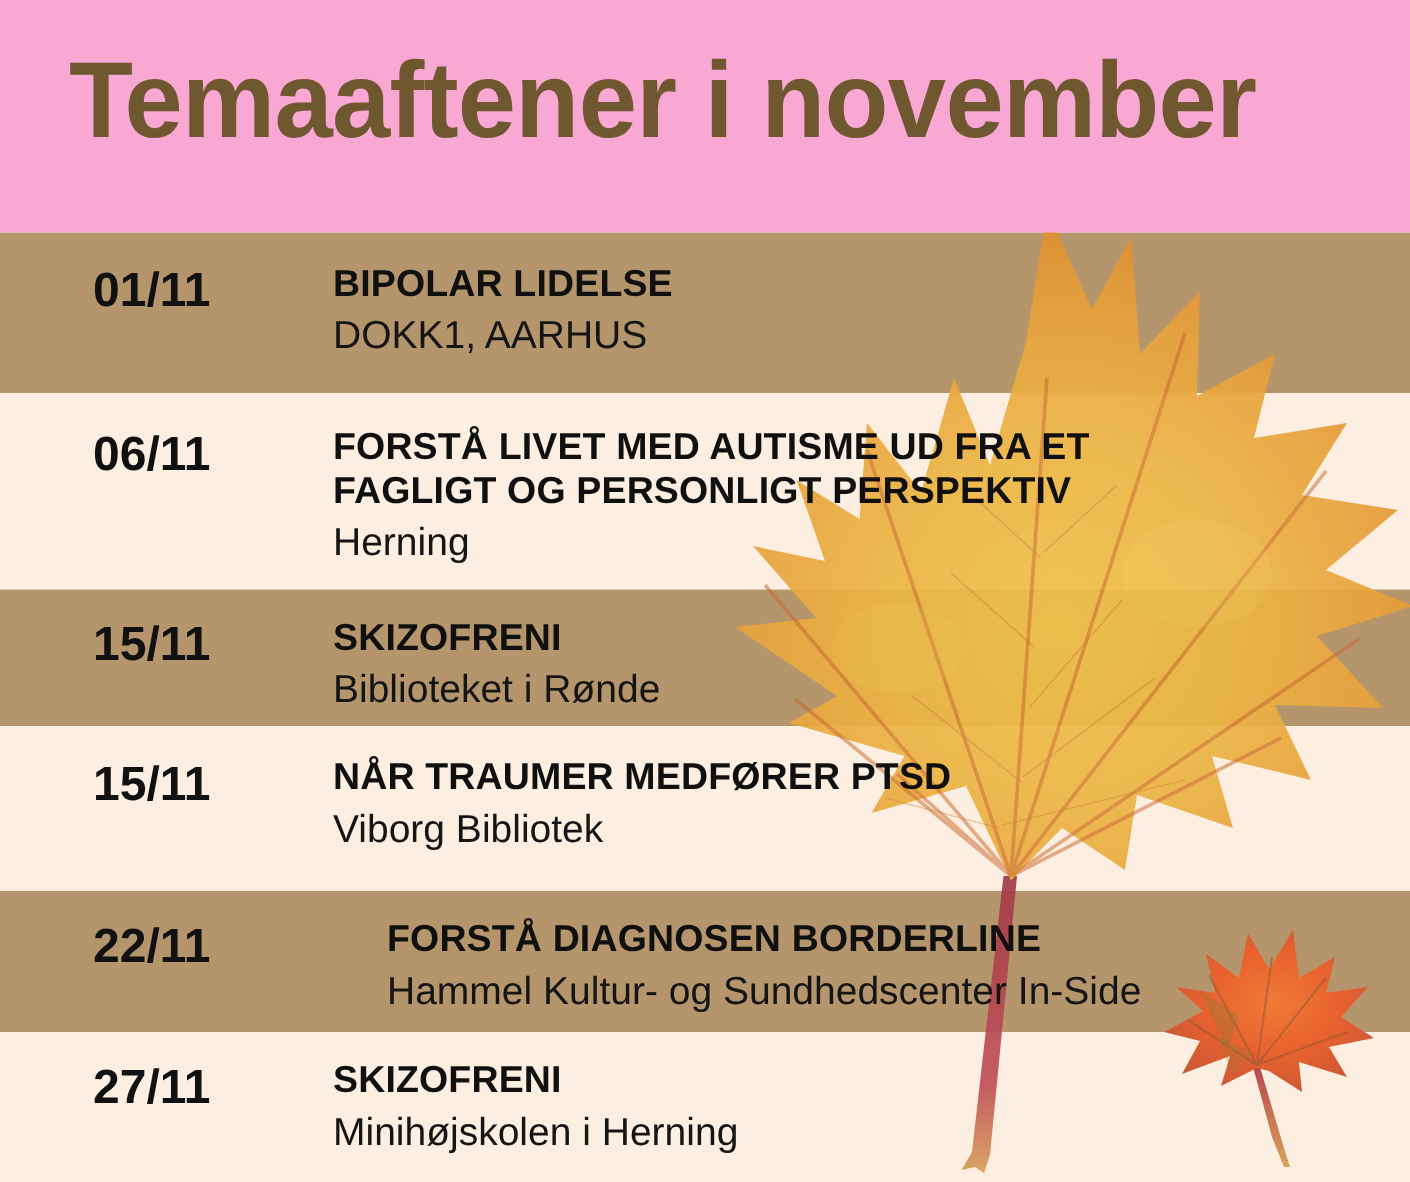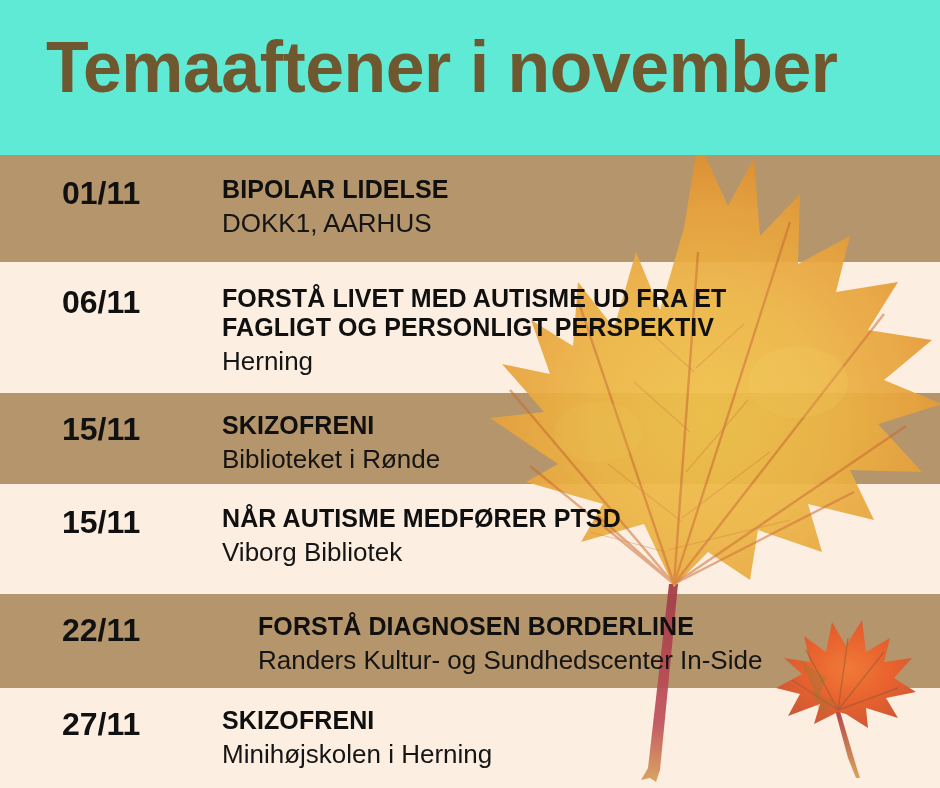--- a/index.html
+++ b/index.html
@@ -18,21 +18,21 @@
     background: #ffffff;
   }
 
   
   .title-area {
     position: absolute;
     left: 0;
     top: 0;
     width: 940px;
     height: 155px;
-    background: #5eead4;
+    background: #f9a8d4;
     z-index: 5;
   }
   .poster-title {
     position: absolute;
     left: 46px;
     top: 26px;
     font-size: 72px;
     font-weight: 700;
     letter-spacing: -0.5px;
     color: #6f5830;
@@ -243,29 +243,29 @@
       <div class="row" style="top: 411px;">
         <div class="row-date">15/11</div>
         <div class="row-body">
           <div class="row-title">SKIZOFRENI</div>
           <div class="row-venue">Biblioteket i Rønde</div>
         </div>
       </div>
       <div class="row" style="top: 504px;">
         <div class="row-date">15/11</div>
         <div class="row-body">
-          <div class="row-title">NÅR AUTISME MEDFØRER PTSD</div>
+          <div class="row-title">NÅR TRAUMER MEDFØRER PTSD</div>
           <div class="row-venue">Viborg Bibliotek</div>
         </div>
       </div>
       <div class="row" style="top: 612px; gap: 36px;">
         <div class="row-date">22/11</div>
         <div class="row-body">
           <div class="row-title">FORSTÅ DIAGNOSEN BORDERLINE</div>
-          <div class="row-venue">Randers Kultur- og Sundhedscenter In-Side</div>
+          <div class="row-venue">Hammel Kultur- og Sundhedscenter In-Side</div>
         </div>
       </div>
       <div class="row" style="top: 706px;">
         <div class="row-date">27/11</div>
         <div class="row-body">
           <div class="row-title">SKIZOFRENI</div>
           <div class="row-venue">Minihøjskolen i Herning</div>
         </div>
       </div>
     </div>

